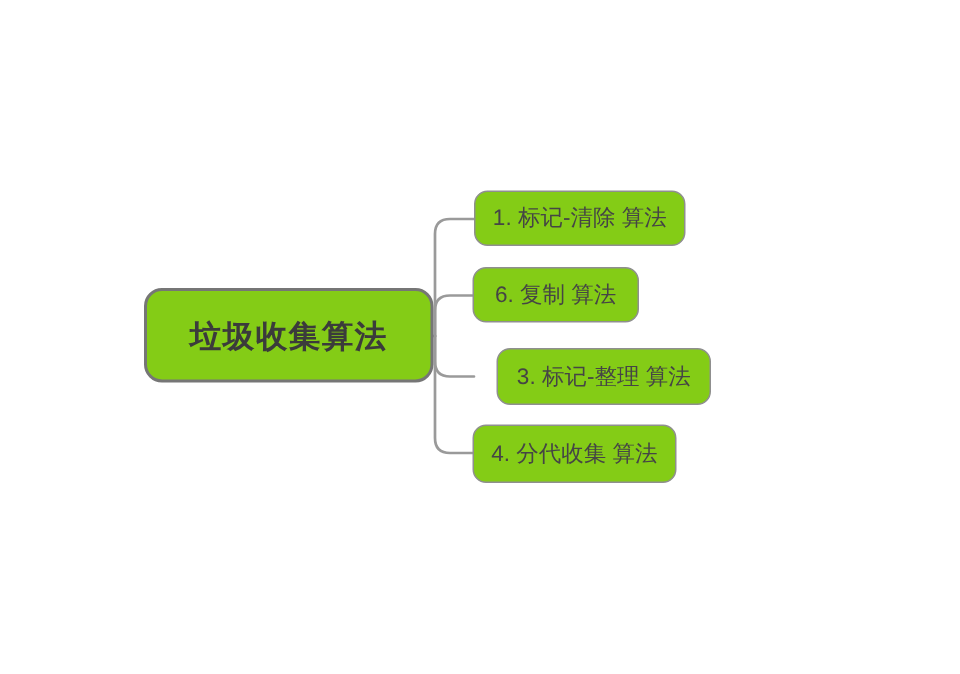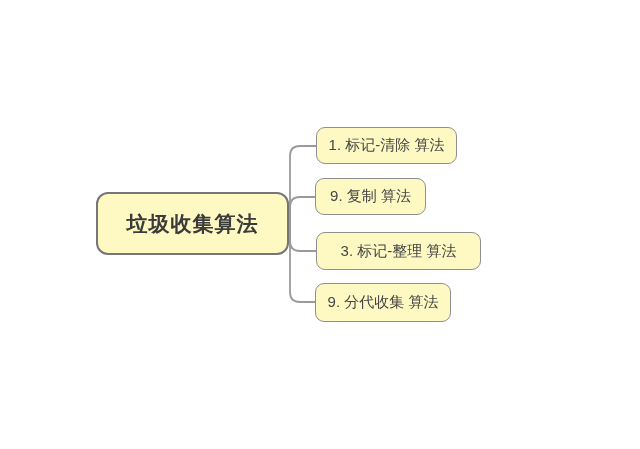--- a/index.html
+++ b/index.html
@@ -19,21 +19,21 @@
     position: absolute;
     left: 0;
     top: 0;
     width: 640px;
     height: 449px;
     pointer-events: none;
   }
   .node {
     position: absolute;
     box-sizing: border-box;
-    background: #fef9c3;
+    background: #84cc16;
     display: flex;
     align-items: center;
     justify-content: center;
     white-space: nowrap;
   }
   .node-root {
     left: 96px;
     top: 192px;
     width: 193px;
     height: 63px;
@@ -46,21 +46,21 @@
   }
   .node-child {
     border: 1.5px solid #8f8f8f;
     border-radius: 9px;
     font-size: 15px;
     font-weight: 400;
     color: #454545;
   }
   .node-child-1 { left: 316px; top: 127px; width: 141px; height: 37px; }
   .node-child-2 { left: 315px; top: 178px; width: 111px; height: 37px; }
-  .node-child-3 { left: 316px; top: 232px; width: 165px; height: 38px; }
+  .node-child-3 { left: 331px; top: 232px; width: 143px; height: 38px; }
   .node-child-4 { left: 315px; top: 283px; width: 136px; height: 39px; }
 </style>
 </head>
 <body>
 
 <div class="canvas">
 
   <svg class="connectors" viewBox="0 0 640 449" xmlns="http://www.w3.org/2000/svg">
     <g fill="none" stroke="#9a9a9a" stroke-width="1.8" stroke-linecap="round" stroke-linejoin="round">
       <path d="M277,224 H290"></path>
@@ -73,24 +73,24 @@
 
   <div class="node node-root">
     <span>垃圾收集算法</span>
   </div>
 
   <div class="node node-child node-child-1">
     <span>1. 标记-清除 算法</span>
   </div>
 
   <div class="node node-child node-child-2">
-    <span>9. 复制 算法</span>
+    <span>6. 复制 算法</span>
   </div>
 
   <div class="node node-child node-child-3">
     <span>3. 标记-整理 算法</span>
   </div>
 
   <div class="node node-child node-child-4">
-    <span>9. 分代收集 算法</span>
+    <span>4. 分代收集 算法</span>
   </div>
 
 </div>
 
 </body></html>

